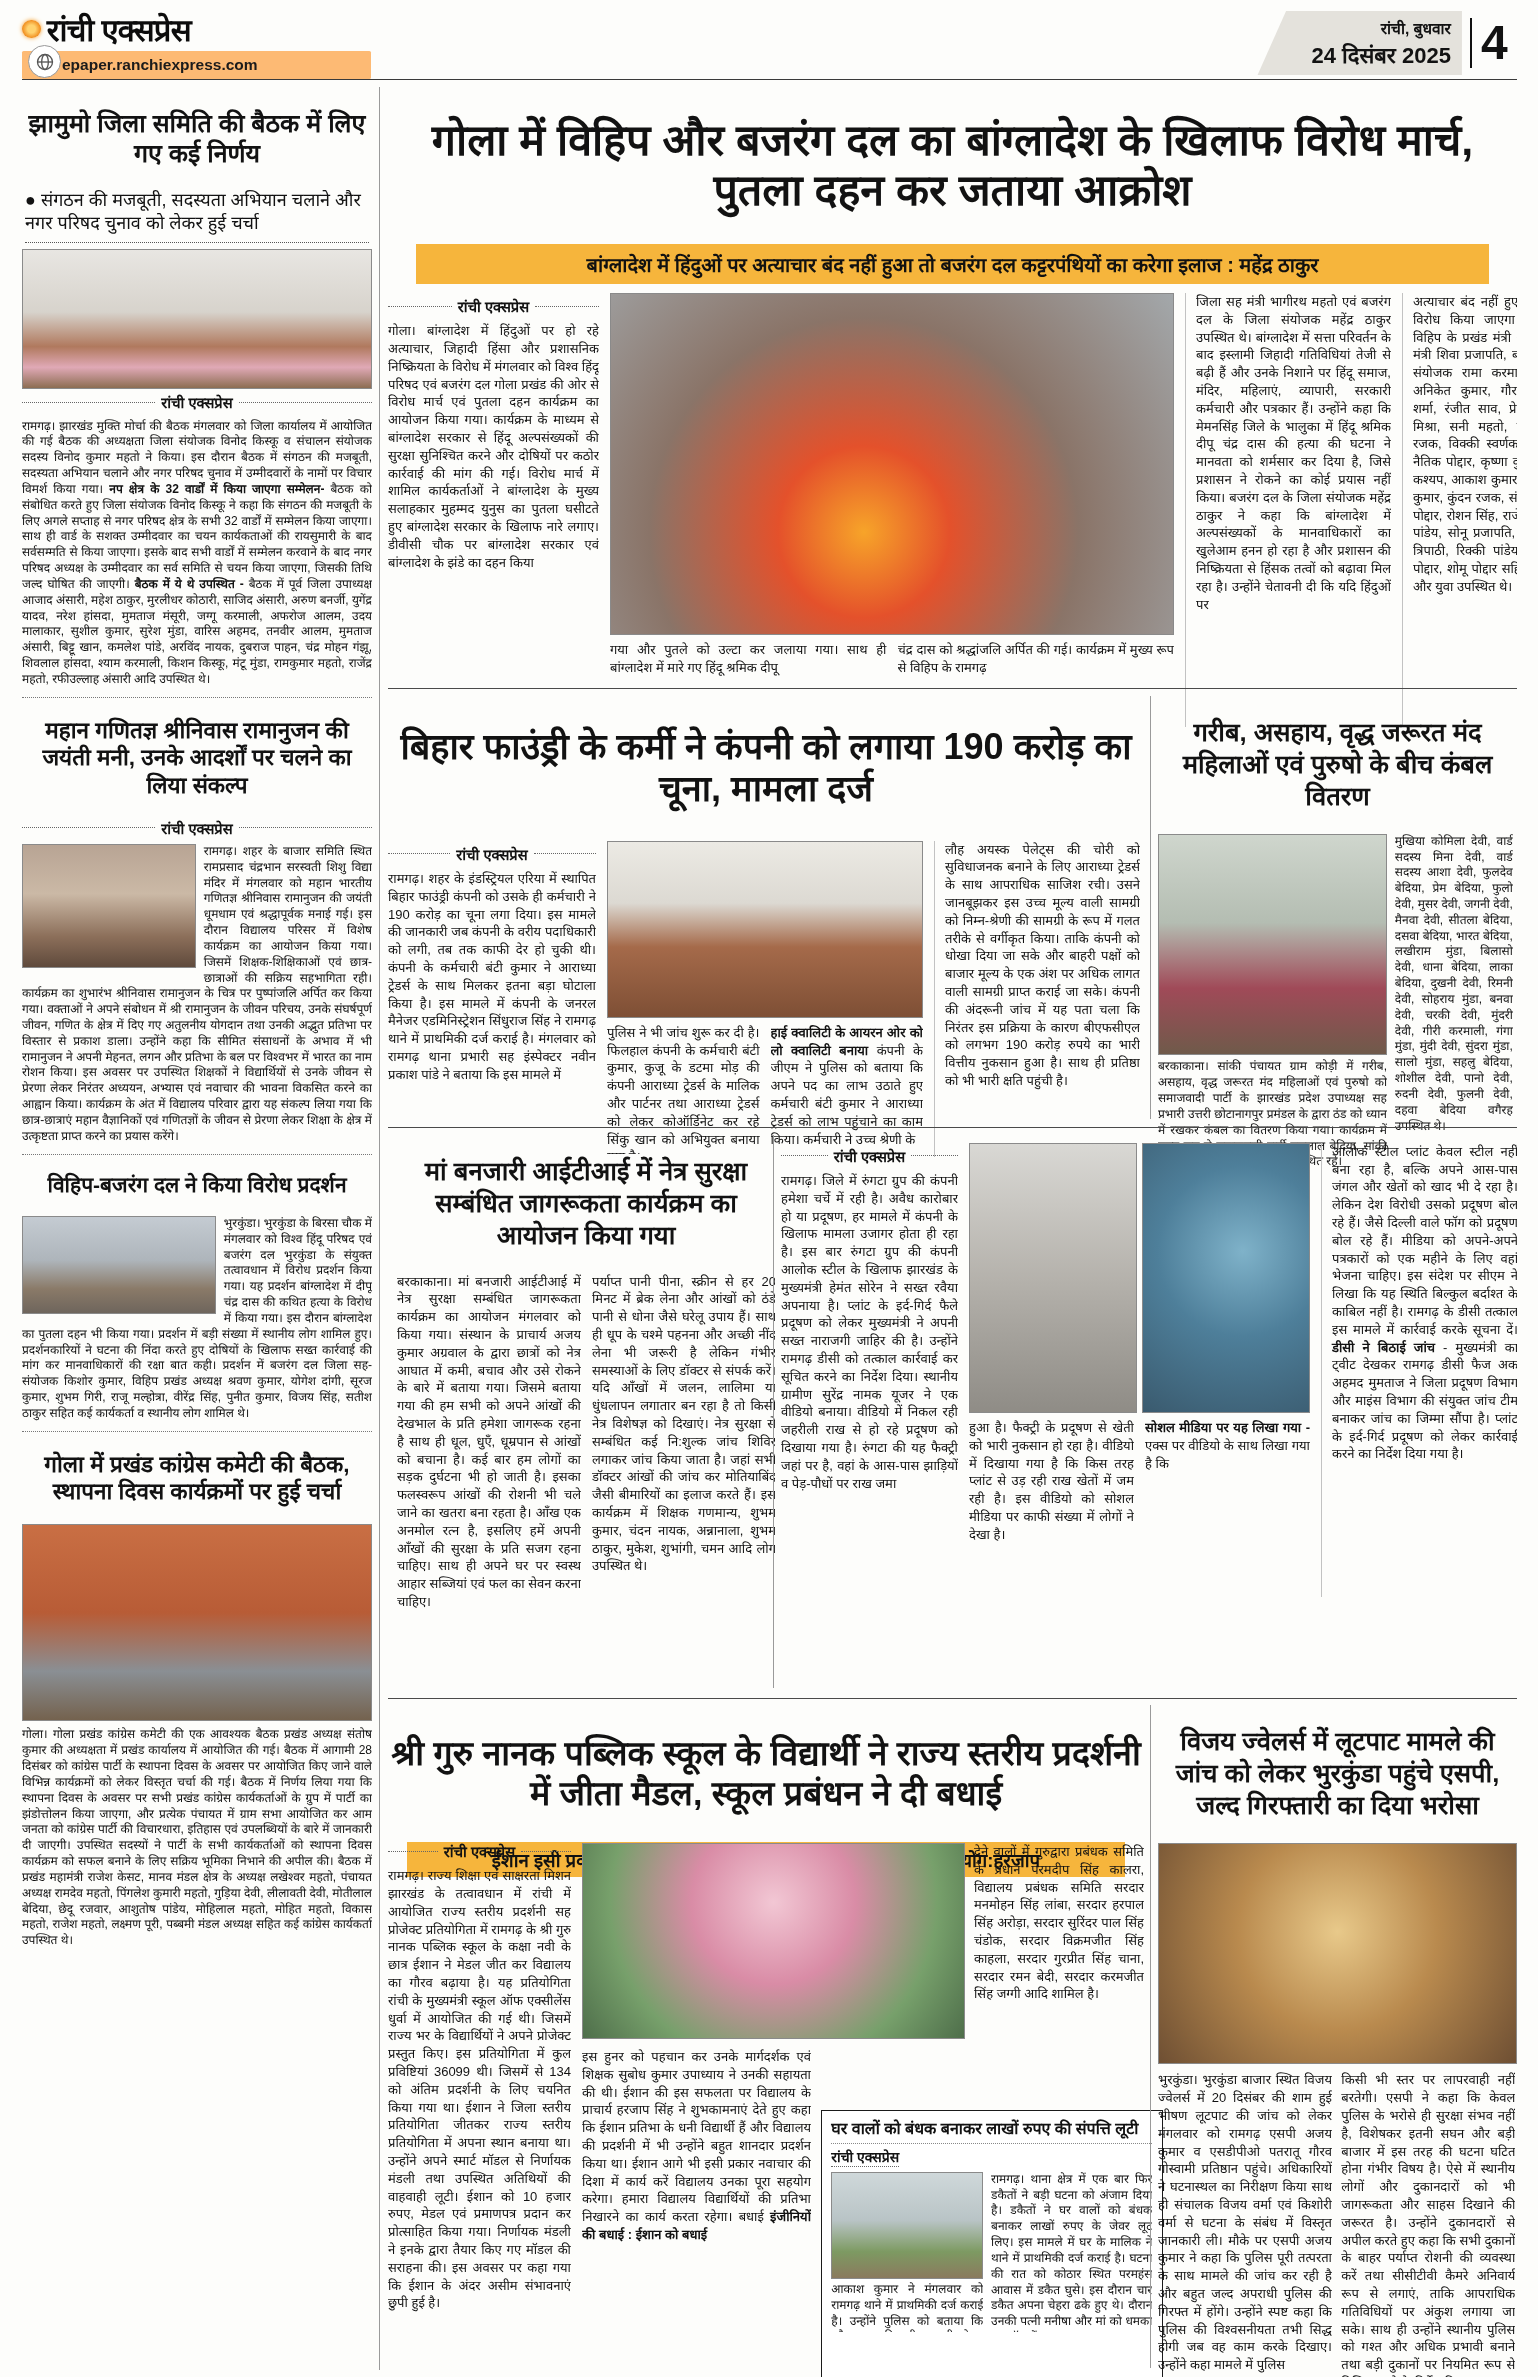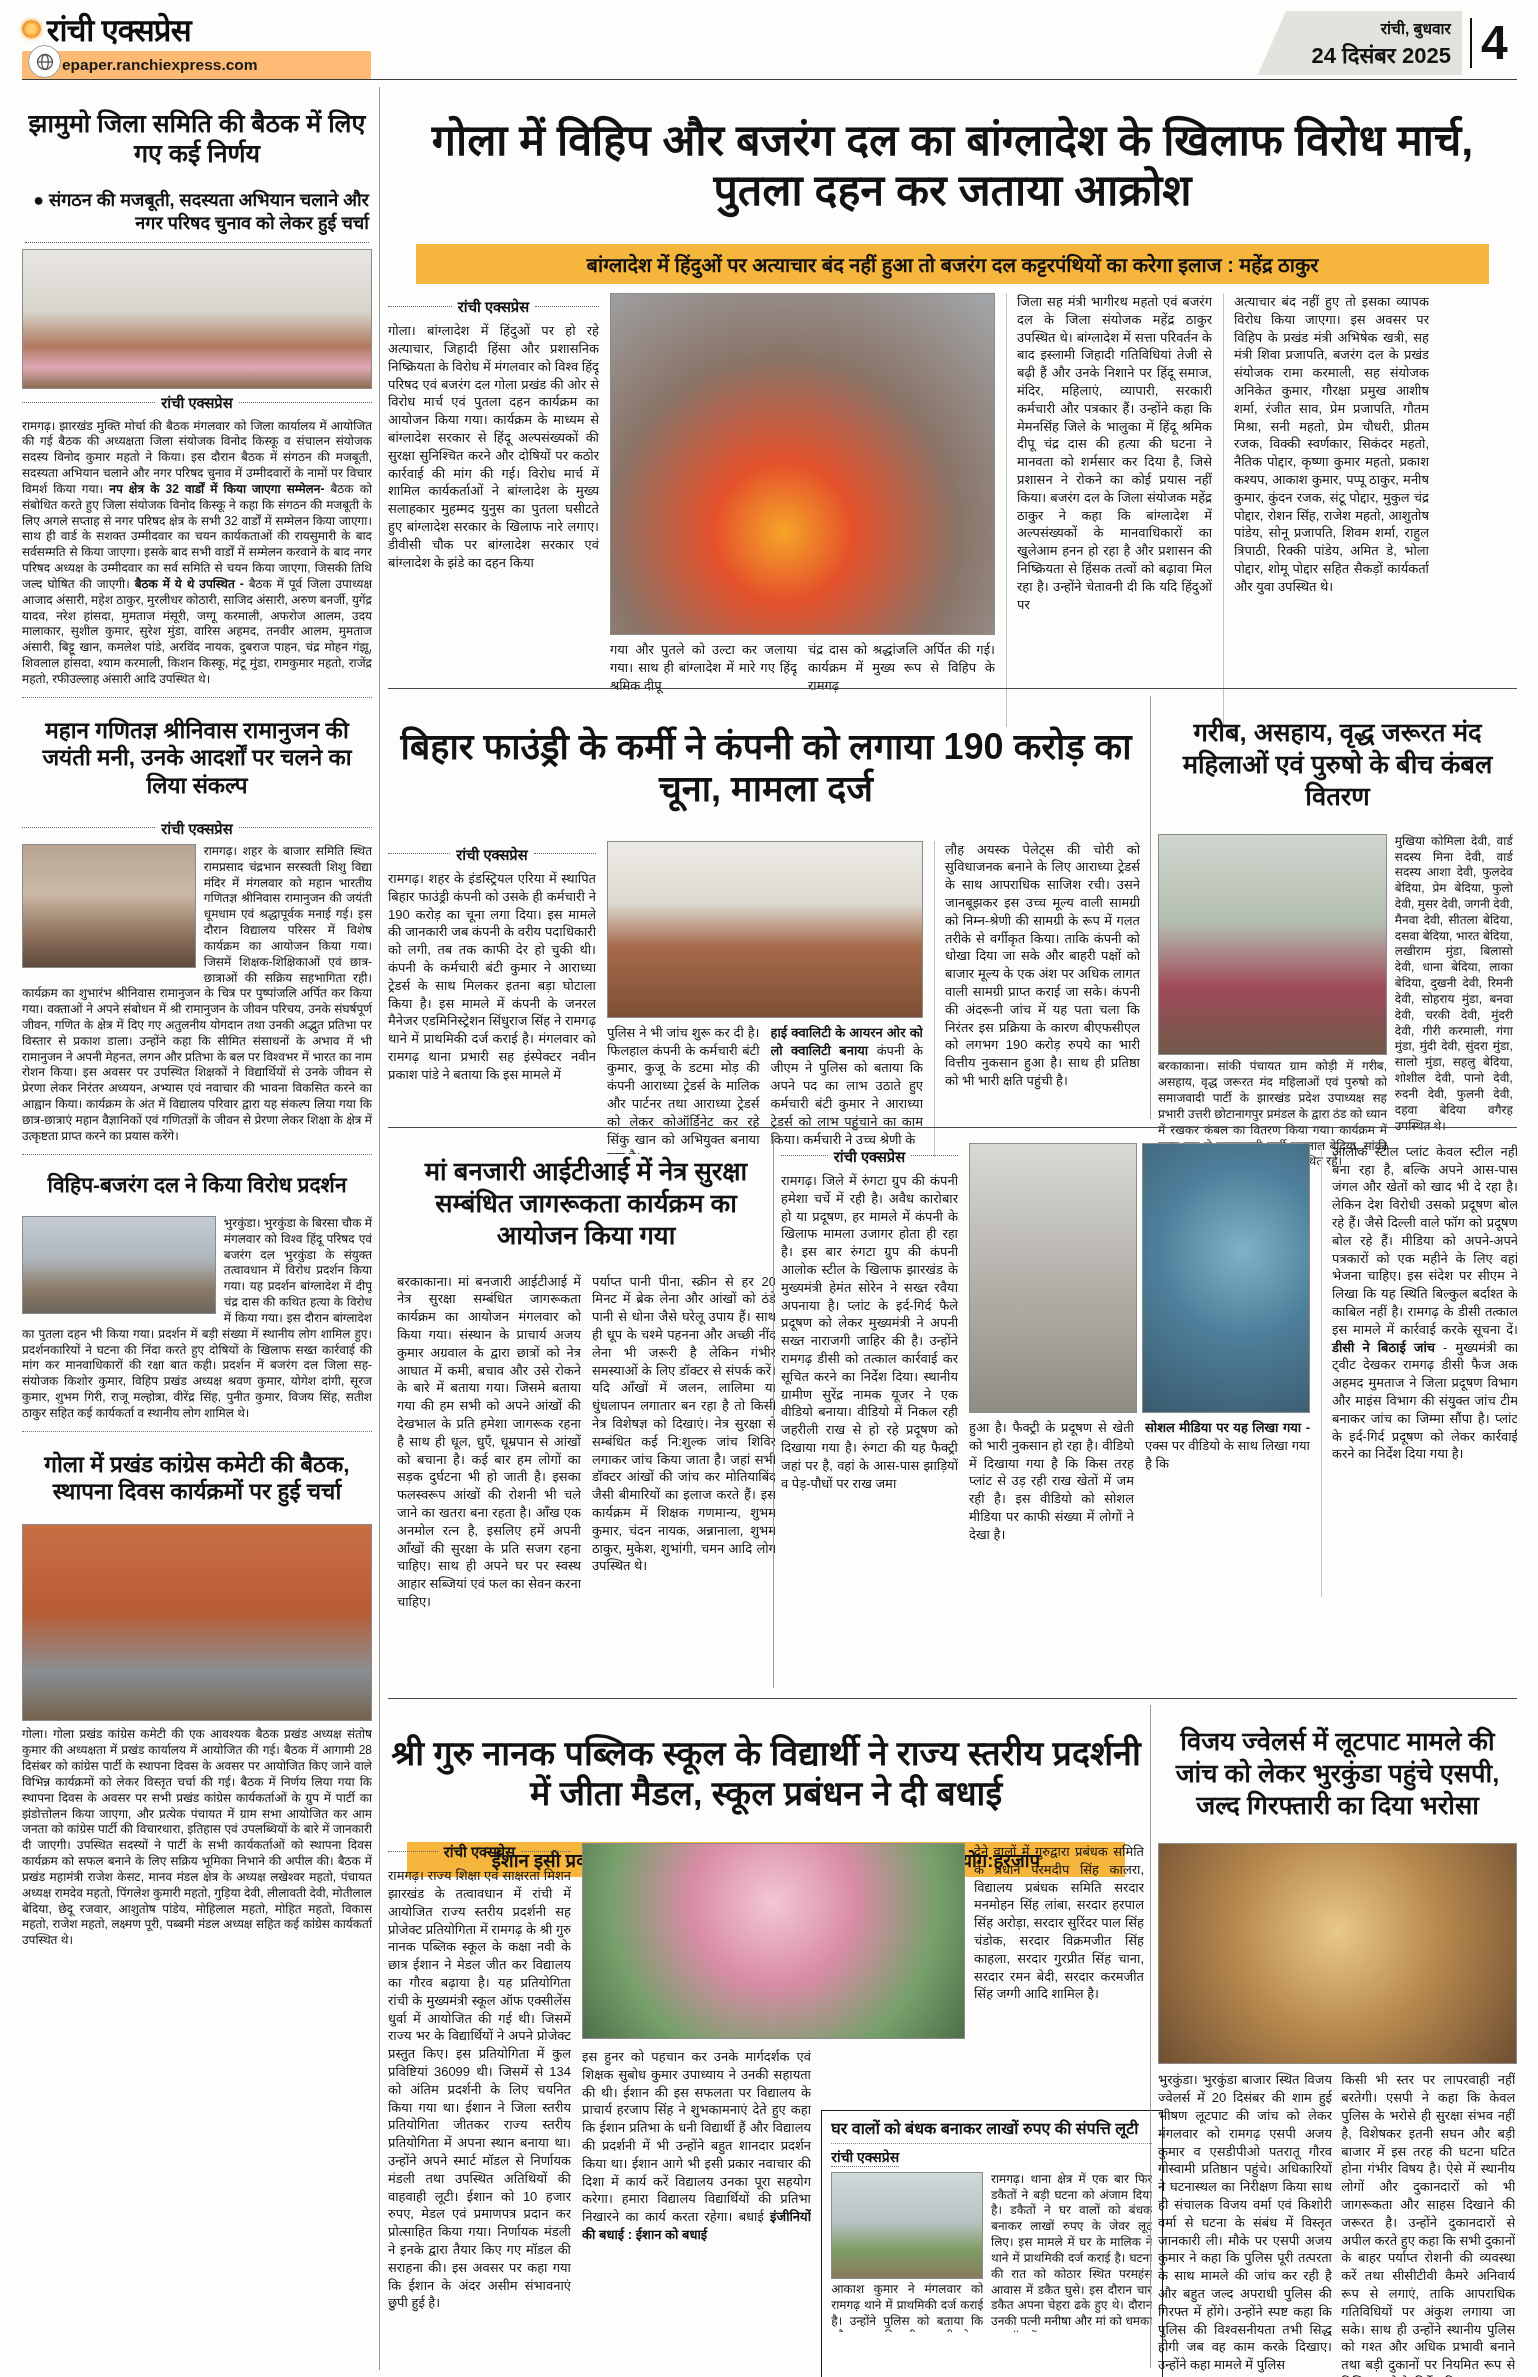--- a/index.html
+++ b/index.html
@@ -48,21 +48,21 @@
   .ph-shop{background:radial-gradient(circle at 50% 40%,#e8c98a 0%,#b98a4e 45%,#6e4f33 100%);}
   .ph-congress{background:linear-gradient(180deg,#c96f44 0%,#b85c36 45%,#8a8f94 75%,#74624e 100%);}
   .strip{background:#f6b53c;color:#111;font-weight:800;text-align:center;}
   
   .leftcol{position:absolute;left:22px;top:87px;width:350px;}
   .art{border-bottom:1.6px dotted #777;padding-bottom:9.3px;margin-bottom:9.3px;}
   .art:last-child{border-bottom:none;}
   .hd-l1{font-size:25px;font-weight:900;text-align:center;line-height:1.2;}
   .hd-l2{font-size:22.5px;font-weight:900;text-align:center;line-height:1.22;}
   .hd-l3{font-size:21px;font-weight:900;text-align:center;line-height:1.25;}
-  .sub-l1{font-size:18px;font-weight:700;text-align:right;line-height:1.32;margin:6.2px 3.1px;padding-bottom:6.2px;border-bottom:1.6px dotted #555;}
+  .sub-l1{font-size:18px;font-weight:400;text-align:left;line-height:1.32;margin:6.2px 3.1px;padding-bottom:6.2px;border-bottom:1.6px dotted #555;}
   .fl{float:left;margin:0 7.8px 4.7px 0;}
   
   .vline{position:absolute;border-left:0.8px solid #9a9a9a;}
   .hrule{position:absolute;border-top:1.2px solid #4a4a4a;}
   .story{position:absolute;}
   .hd-xl{font-size:43px;font-weight:900;line-height:1.16;text-align:center;}
   .hd-lg{font-size:36px;font-weight:900;line-height:1.18;text-align:center;}
   .hd-md{font-size:25.6px;font-weight:900;line-height:1.24;text-align:center;}
   .cols{display:flex;gap:11px;}
   .rule-l{border-left:0.8px solid #c2c2c2;padding-left:10px;}
@@ -155,21 +155,21 @@
   <section class="story" style="left:388px;top:87px;width:1129px;height:594px;">
     <h1 class="hd-xl">गोला में विहिप और बजरंग दल का बांग्लादेश के खिलाफ विरोध मार्च, पुतला दहन कर जताया आक्रोश</h1>
     <div class="strip" style="margin:7.8px 28px 9.3px;font-size:20px;padding:6.2px 0;">बांग्लादेश में हिंदुओं पर अत्याचार बंद नहीं हुआ तो बजरंग दल कट्टरपंथियों का करेगा इलाज : महेंद्र ठाकुर</div>
     <div class="cols clip" style="height:434px;">
       <div style="width:211px;flex:none;">
         <div class="byline">
             <span>रांची एक्सप्रेस</span>
           </div>
         <div class="bt clip" style="max-height:400px;">गोला। बांग्लादेश में हिंदुओं पर हो रहे अत्याचार, जिहादी हिंसा और प्रशासनिक निष्क्रियता के विरोध में मंगलवार को विश्व हिंदू परिषद एवं बजरंग दल गोला प्रखंड की ओर से विरोध मार्च एवं पुतला दहन कार्यक्रम का आयोजन किया गया। कार्यक्रम के माध्यम से बांग्लादेश सरकार से हिंदू अल्पसंख्यकों की सुरक्षा सुनिश्चित करने और दोषियों पर कठोर कार्रवाई की मांग की गई। विरोध मार्च में शामिल कार्यकर्ताओं ने बांग्लादेश के मुख्य सलाहकार मुहम्मद युनुस का पुतला घसीटते हुए बांग्लादेश सरकार के खिलाफ नारे लगाए। डीवीसी चौक पर बांग्लादेश सरकार एवं बांग्लादेश के झंडे का दहन किया</div>
       </div>
-      <div style="width:385px;flex:none;">
+      <div style="width:564px;flex:none;">
         <div class="photo ph-fire" style="height:340px;"></div>
         <div class="caps">
           <div class="bt clip" style="width:50%;max-height:81px;">गया और पुतले को उल्टा कर जलाया गया। साथ ही बांग्लादेश में मारे गए हिंदू श्रमिक दीपू</div>
           <div class="bt clip" style="width:50%;max-height:81px;">चंद्र दास को श्रद्धांजलि अर्पित की गई। कार्यक्रम में मुख्य रूप से विहिप के रामगढ़</div>
         </div>
       </div>
       <div class="bt rule-l clip" style="width:195px;flex:none;max-height:434px;">जिला सह मंत्री भागीरथ महतो एवं बजरंग दल के जिला संयोजक महेंद्र ठाकुर उपस्थित थे। बांग्लादेश में सत्ता परिवर्तन के बाद इस्लामी जिहादी गतिविधियां तेजी से बढ़ी हैं और उनके निशाने पर हिंदू समाज, मंदिर, महिलाएं, व्यापारी, सरकारी कर्मचारी और पत्रकार हैं। उन्होंने कहा कि मेमनसिंह जिले के भालुका में हिंदू श्रमिक दीपू चंद्र दास की हत्या की घटना ने मानवता को शर्मसार कर दिया है, जिसे प्रशासन ने रोकने का कोई प्रयास नहीं किया। बजरंग दल के जिला संयोजक महेंद्र ठाकुर ने कहा कि बांग्लादेश में अल्पसंख्यकों के मानवाधिकारों का खुलेआम हनन हो रहा है और प्रशासन की निष्क्रियता से हिंसक तत्वों को बढ़ावा मिल रहा है। उन्होंने चेतावनी दी कि यदि हिंदुओं पर</div>
       <div class="bt rule-l clip" style="width:195px;flex:none;max-height:434px;">अत्याचार बंद नहीं हुए तो इसका व्यापक विरोध किया जाएगा। इस अवसर पर विहिप के प्रखंड मंत्री अभिषेक खत्री, सह मंत्री शिवा प्रजापति, बजरंग दल के प्रखंड संयोजक रामा करमाली, सह संयोजक अनिकेत कुमार, गौरक्षा प्रमुख आशीष शर्मा, रंजीत साव, प्रेम प्रजापति, गौतम मिश्रा, सनी महतो, प्रेम चौधरी, प्रीतम रजक, विक्की स्वर्णकार, सिकंदर महतो, नैतिक पोद्दार, कृष्णा कुमार महतो, प्रकाश कश्यप, आकाश कुमार, पप्पू ठाकुर, मनीष कुमार, कुंदन रजक, संटू पोद्दार, मुकुल चंद्र पोद्दार, रोशन सिंह, राजेश महतो, आशुतोष पांडेय, सोनू प्रजापति, शिवम शर्मा, राहुल त्रिपाठी, रिक्की पांडेय, अमित डे, भोला पोद्दार, शोमू पोद्दार सहित सैकड़ों कार्यकर्ता और युवा उपस्थित थे।</div>
     </div>
   </section>

